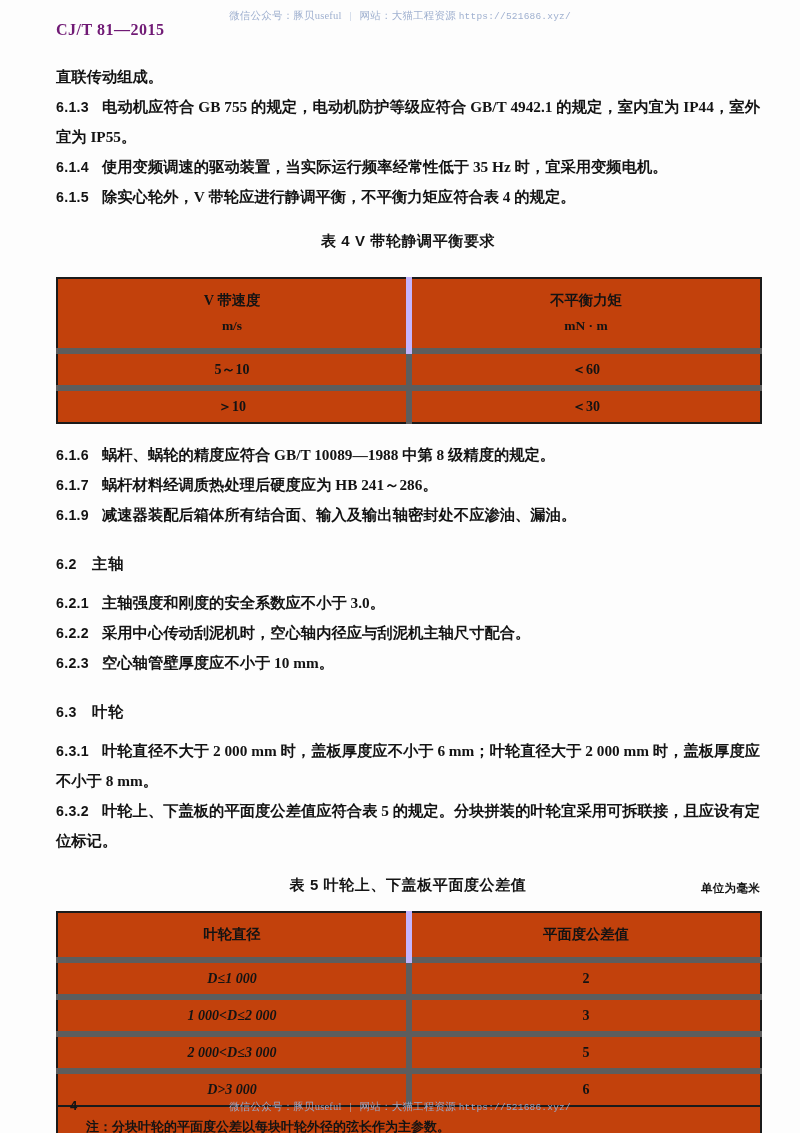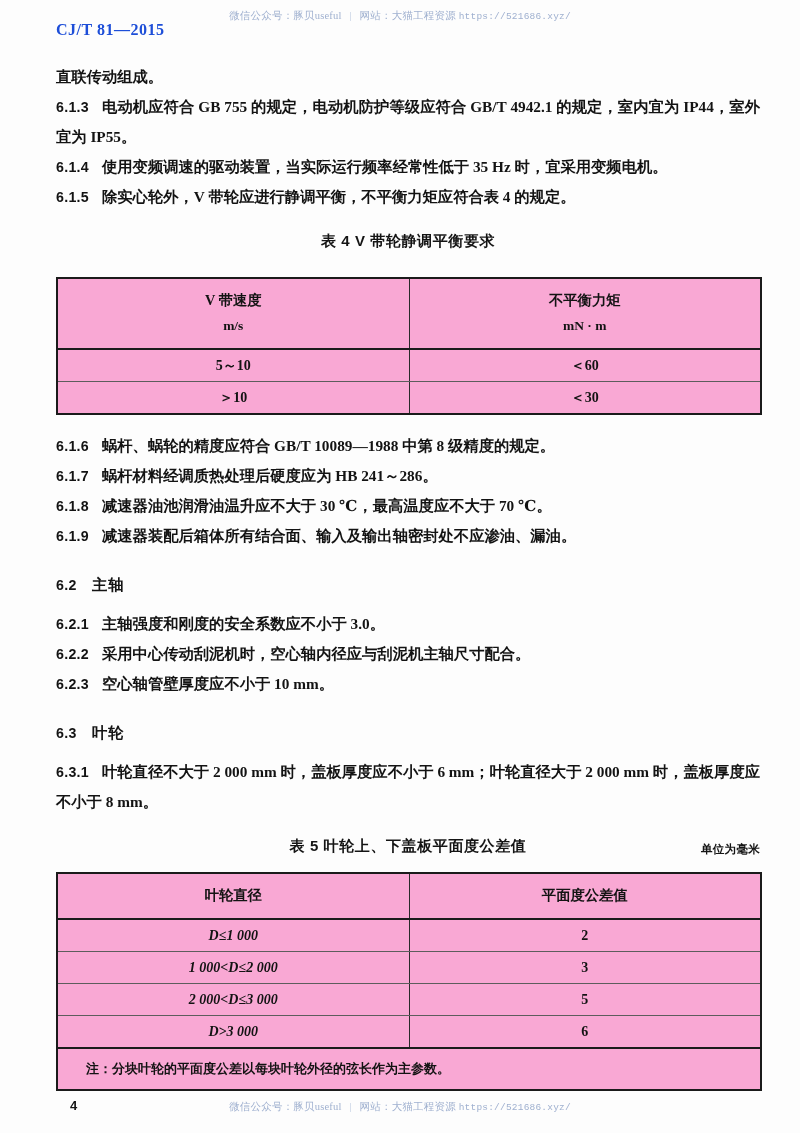--- a/index.html
+++ b/index.html
@@ -44,21 +44,21 @@
 
   
   .doc-header {
     position: absolute;
     left: 56px;
     top: 21px;
     font-family: "Liberation Serif", "DejaVu Serif", serif;
     font-weight: bold;
     font-size: 16px;
     letter-spacing: .5px;
-    color: #1d4ed8;
+    color: #701a75;
   }
 
   
   .content {
     position: absolute;
     left: 56px;
     top: 62px;
     width: 704px;
   }
 
@@ -122,24 +122,24 @@
     font-size: 11.5px;
     font-weight: bold;
     letter-spacing: .3px;
     font-family: "Liberation Sans", "DejaVu Sans", sans-serif;
   }
 
   table.std {
     border-collapse: collapse;
     width: 706px;
     table-layout: fixed;
-    background: #f9a8d4;
+    background: #c2410c;
   }
   table.std td {
-    border: 1px solid #c4b5fd;
+    border: 6px solid #c4b5fd;
     text-align: center;
     vertical-align: middle;
     font-size: 14px;
     font-weight: 600;
     padding: 0;
     color: #131313;
   }
   table.std td.hdr {
     border-top: 2px solid #1b1b1b;
     border-bottom: 2px solid #1b1b1b;
@@ -239,23 +239,20 @@
     <div class="gap-md"></div>
 
     <p class="para">
       <span class="num">6.1.6</span><span>蜗杆、蜗轮的精度应符合 GB/T 10089—1988 中第 8 级精度的规定。</span>
     </p>
 
     <p class="para">
       <span class="num">6.1.7</span><span>蜗杆材料经调质热处理后硬度应为 HB 241～286。</span>
     </p>
 
-    <p class="para">
-      <span class="num">6.1.8</span><span>减速器油池润滑油温升应不大于 30 ℃，最高温度应不大于 70 ℃。</span>
-    </p>
 
     <p class="para">
       <span class="num">6.1.9</span><span>减速器装配后箱体所有结合面、输入及输出轴密封处不应渗油、漏油。</span>
     </p>
 
     <div class="clause-head">
       <span class="num">6.2</span><span class="ttl">主轴</span>
     </div>
 
     <p class="para">
@@ -271,20 +268,23 @@
     </p>
 
     <div class="clause-head">
       <span class="num">6.3</span><span class="ttl">叶轮</span>
     </div>
 
     <p class="para">
       <span class="num">6.3.1</span><span>叶轮直径不大于 2 000 mm 时，盖板厚度应不小于 6 mm；叶轮直径大于 2 000 mm 时，盖板厚度应不小于 8 mm。</span>
     </p>
 
+    <p class="para">
+      <span class="num">6.3.2</span><span>叶轮上、下盖板的平面度公差值应符合表 5 的规定。分块拼装的叶轮宜采用可拆联接，且应设有定位标记。</span>
+    </p>
 
     <div class="table-block">
       <div class="caption-row">
         <div class="table-caption">表 5   叶轮上、下盖板平面度公差值</div>
         <div class="unit-note">单位为毫米</div>
       </div>
       <table class="std">
         <tbody>
           <tr>
             <td class="hdr side-l divider">

